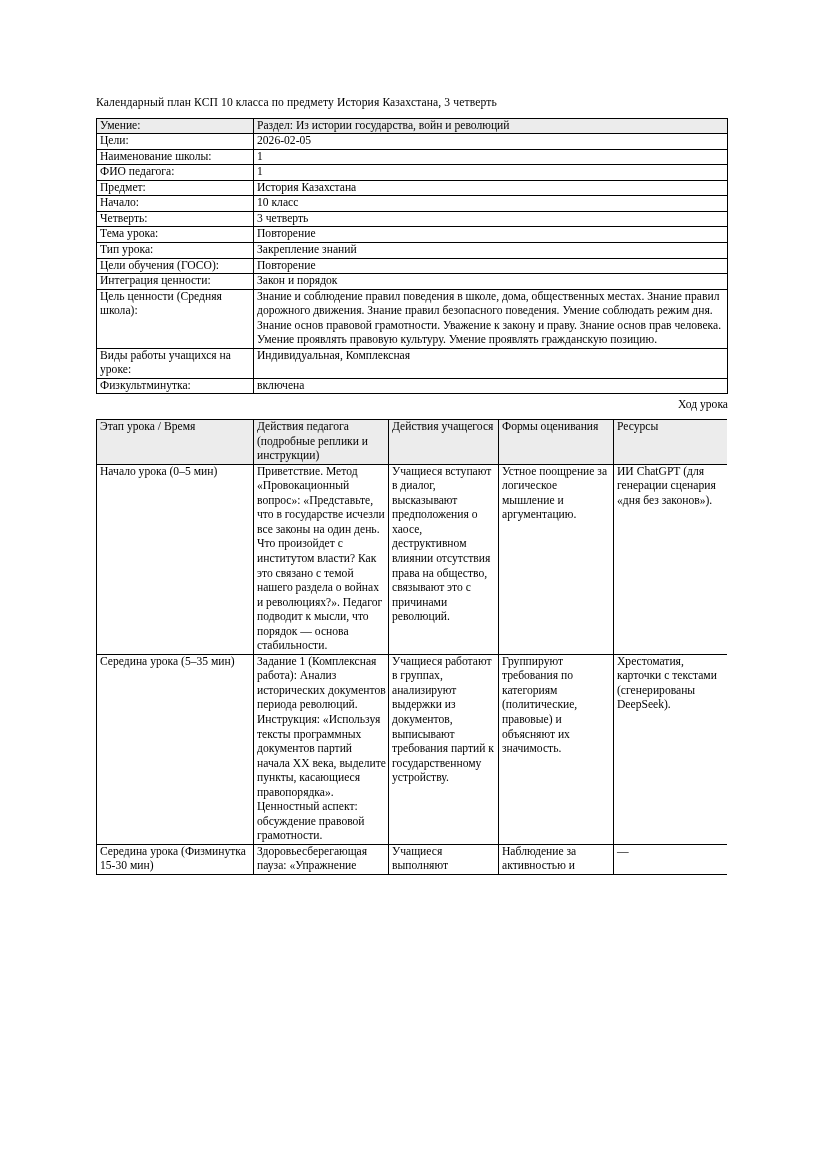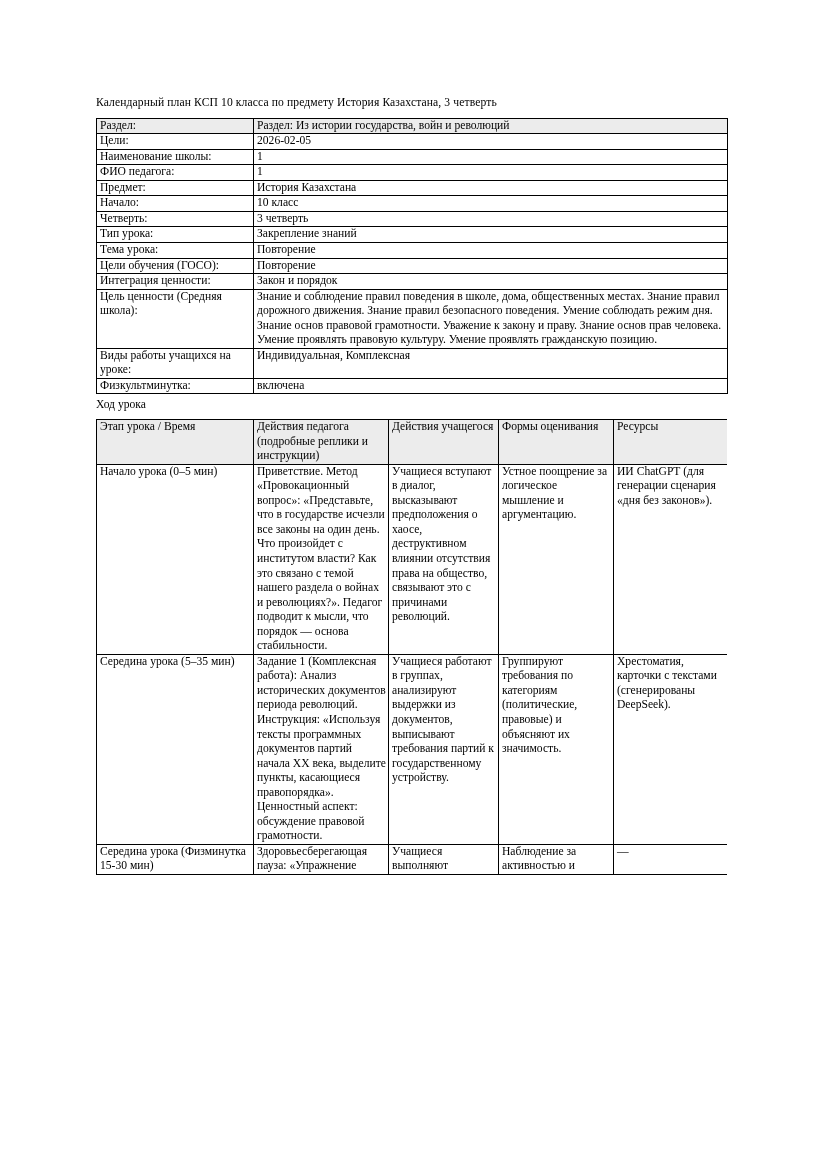--- a/index.html
+++ b/index.html
@@ -32,20 +32,21 @@
     font-size: 11.6px;
     line-height: 14.6px;
     margin: 0 0 7px 0;
     white-space: nowrap;
     letter-spacing: 0.01em;
   }
   .section-label {
     font-size: 11.6px;
     line-height: 14.6px;
     margin: 4px 0 6px 0;
+    text-align: right;
   }
   table {
     border-collapse: collapse;
     width: 631px;
     table-layout: fixed;
     font-size: 11.6px;
     line-height: 14.55px;
   }
   table td, table th {
     border: 1px solid #000000;
@@ -84,21 +85,21 @@
 
     <p class="doc-title">Календарный план КСП 10 класса по предмету История Казахстана, 3 четверть</p>
 
     <table class="info-table">
       <colgroup>
         <col class="c-label">
         <col class="c-value">
       </colgroup>
       <tbody>
           <tr class="shaded">
-            <td>Раздел:</td>
+            <td>Умение:</td>
             <td>Раздел: Из истории государства, войн и революций</td>
           </tr>
           <tr>
             <td>Цели:</td>
             <td>2026-02-05</td>
           </tr>
           <tr>
             <td>Наименование школы:</td>
             <td>1</td>
           </tr>
@@ -112,26 +113,26 @@
           </tr>
           <tr>
             <td>Начало:</td>
             <td>10 класс</td>
           </tr>
           <tr>
             <td>Четверть:</td>
             <td>3 четверть</td>
           </tr>
           <tr>
+            <td>Тема урока:</td>
+            <td>Повторение</td>
+          </tr>
+          <tr>
             <td>Тип урока:</td>
             <td>Закрепление знаний</td>
-          </tr>
-          <tr>
-            <td>Тема урока:</td>
-            <td>Повторение</td>
           </tr>
           <tr>
             <td>Цели обучения (ГОСО):</td>
             <td>Повторение</td>
           </tr>
           <tr>
             <td>Интеграция ценности:</td>
             <td>Закон и порядок</td>
           </tr>
           <tr>

